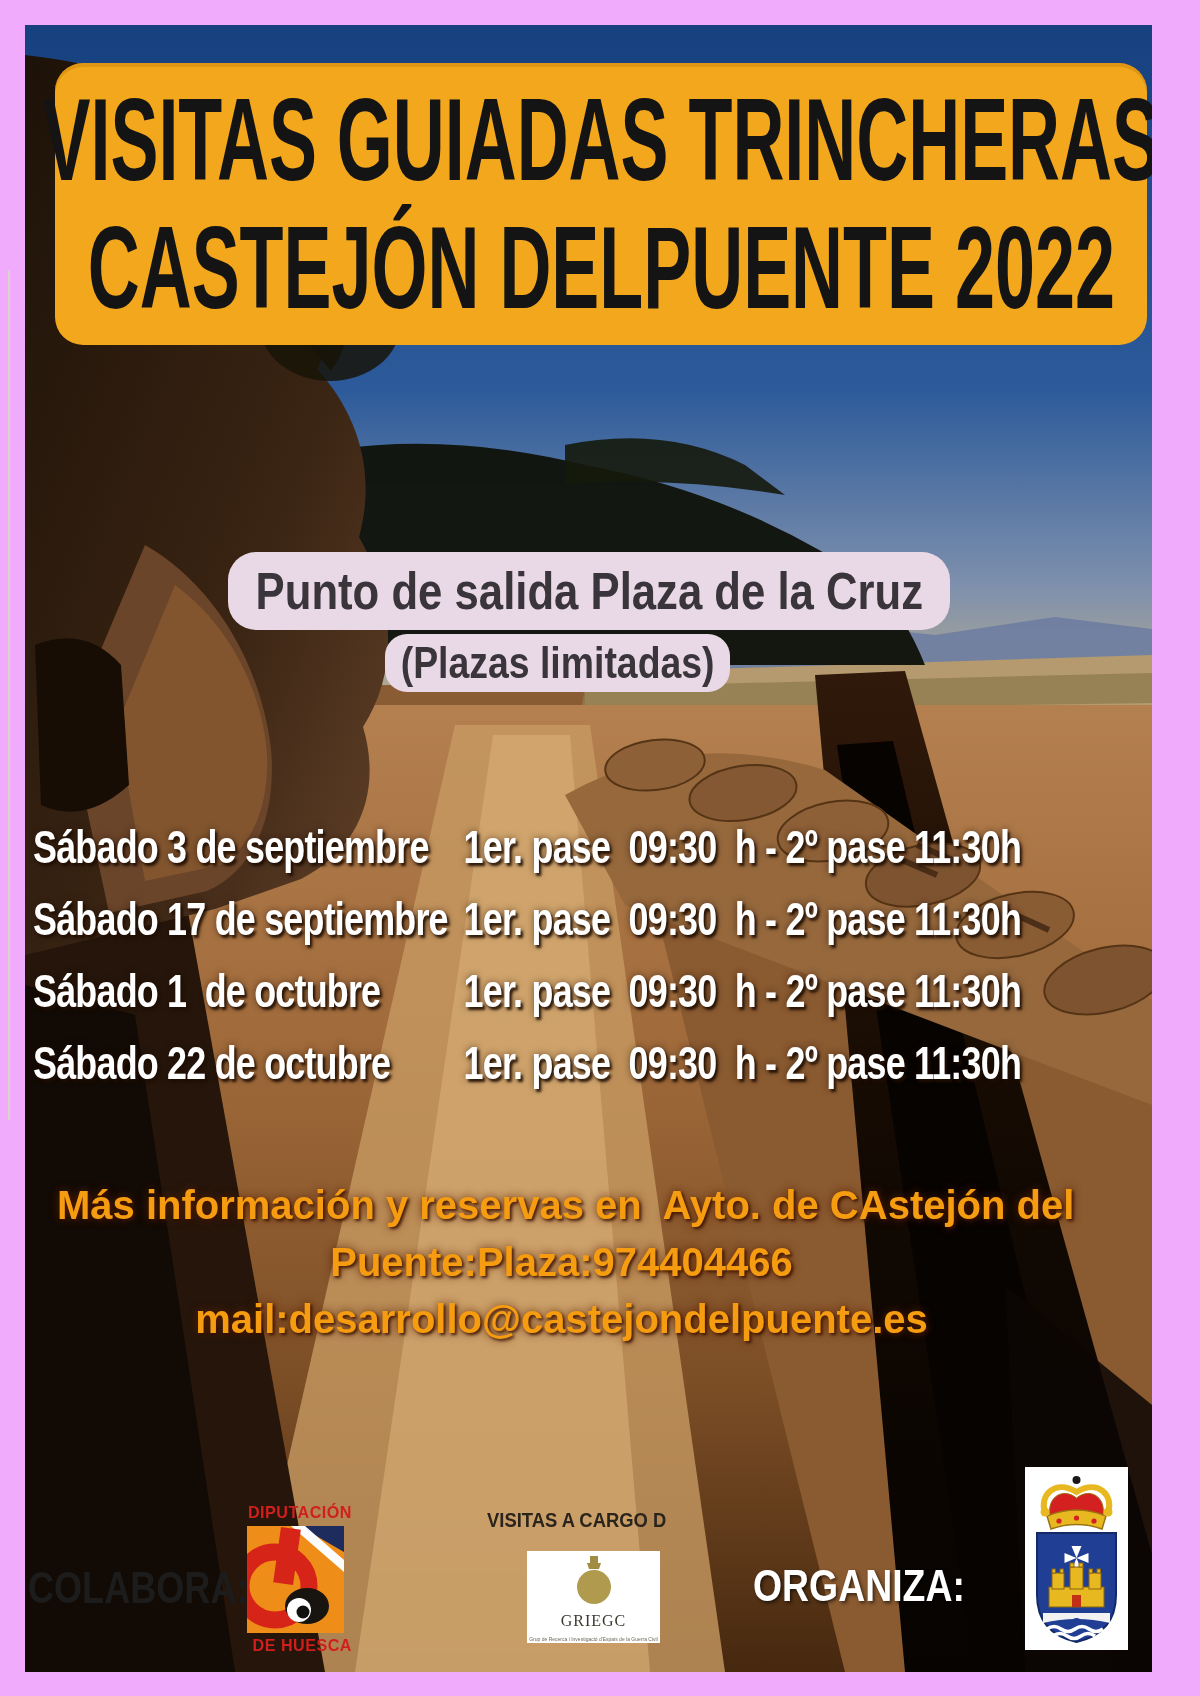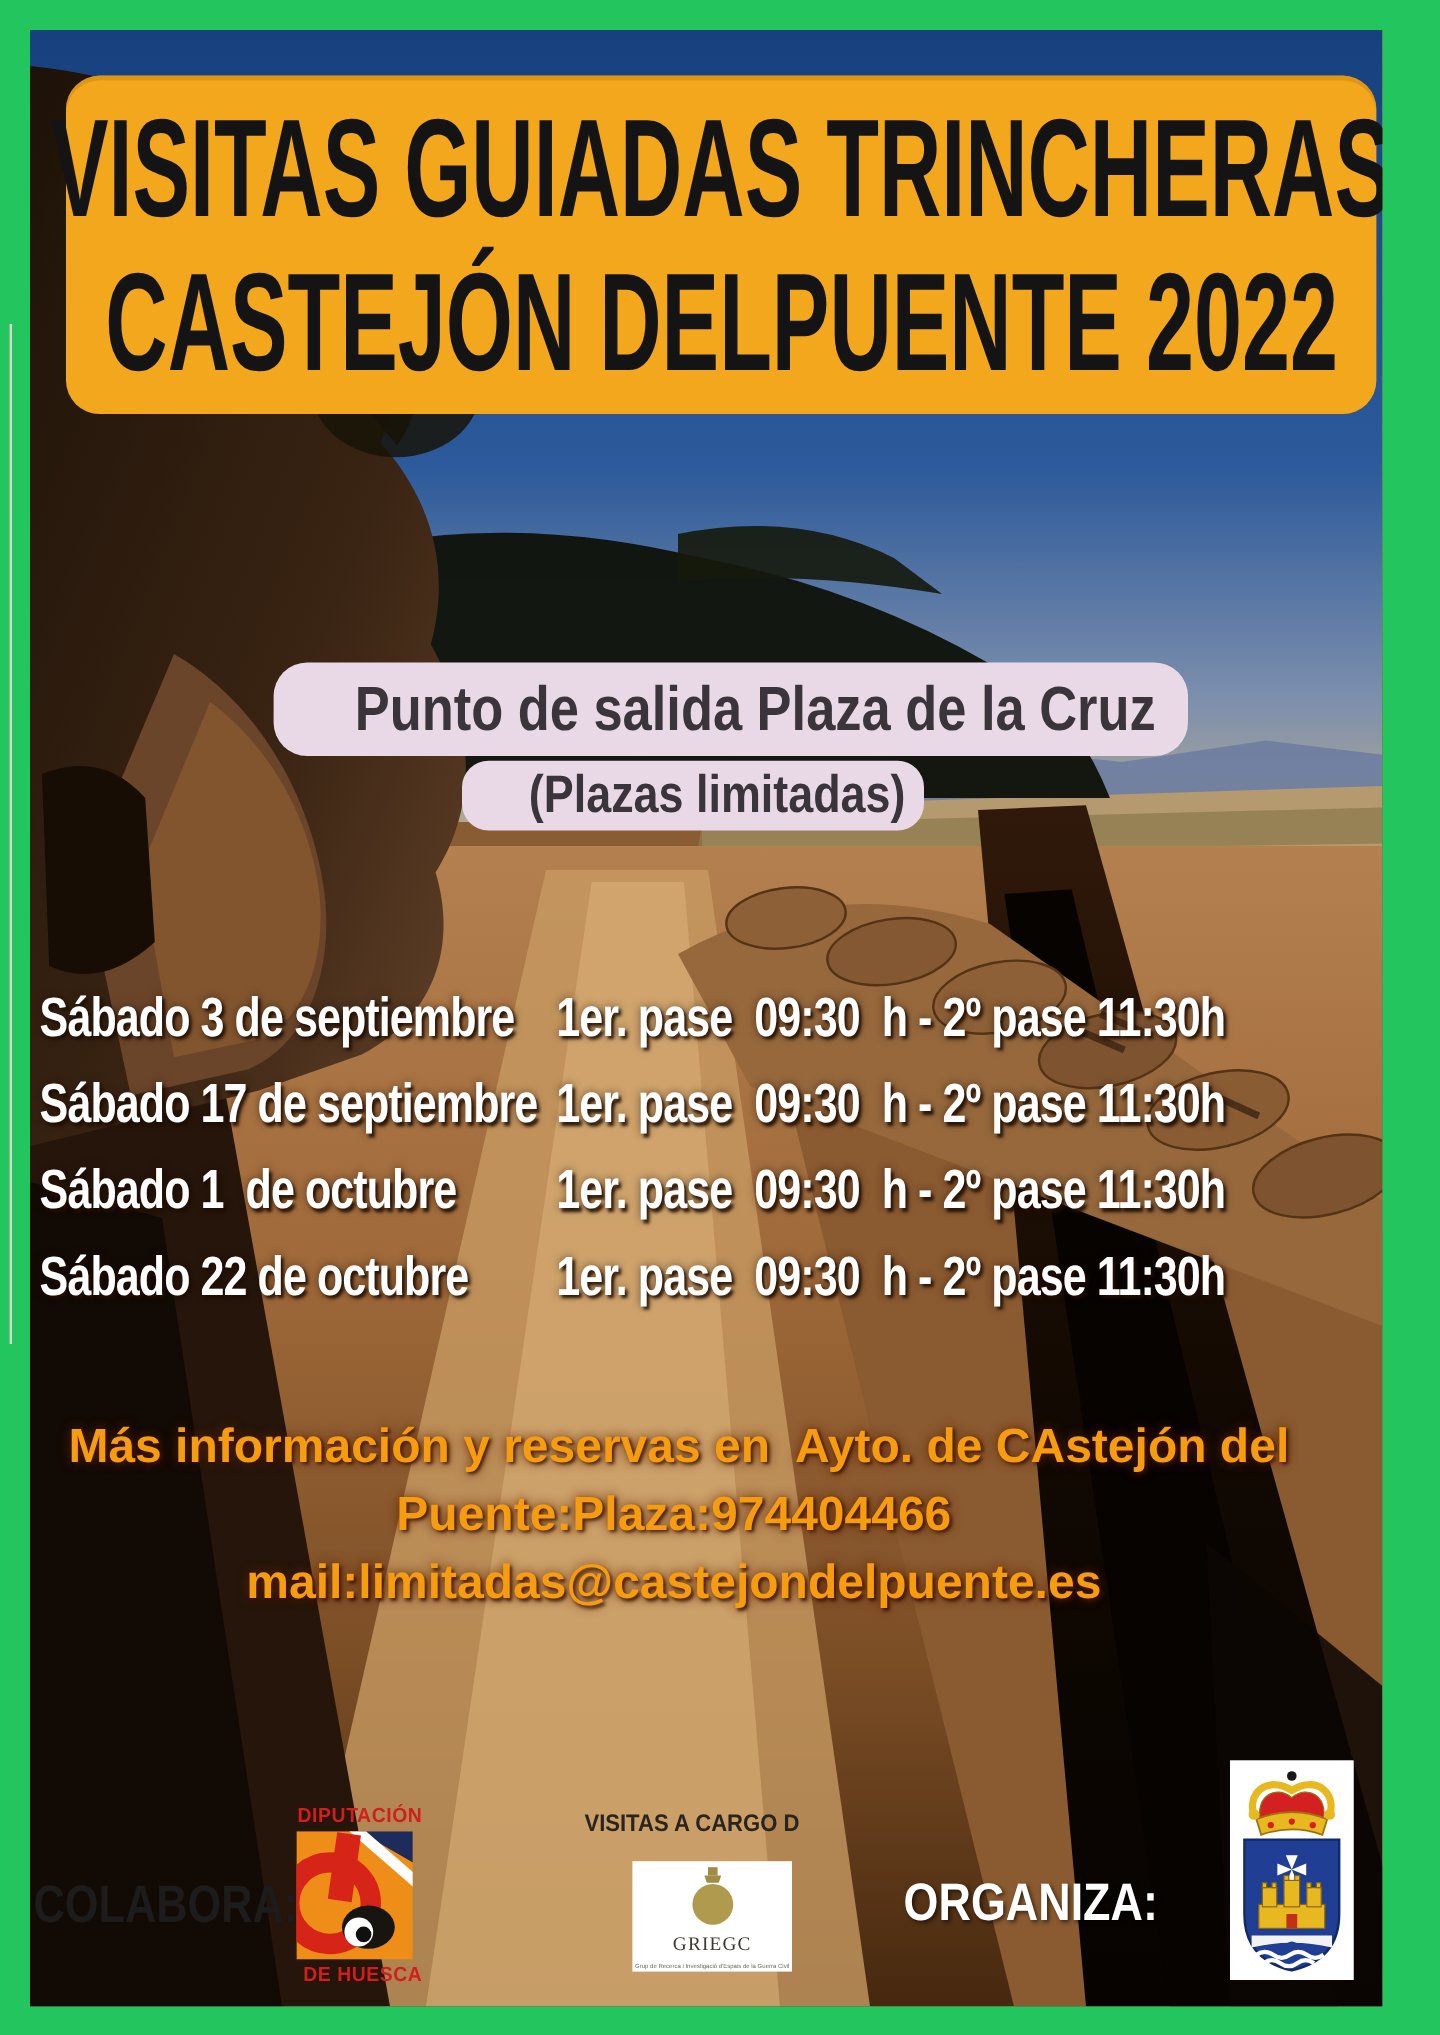--- a/index.html
+++ b/index.html
@@ -1,35 +1,35 @@
 <!DOCTYPE html>
 <html><head>
 <meta charset="utf-8">
 <style>
   html,body{margin:0;padding:0;background:#ffffff;width:1200px;height:1696px;
     font-family:"Liberation Sans",sans-serif;position:relative;overflow:hidden;}
-  .page{position:absolute;inset:0;background:#22c55e;}
+  .page{position:absolute;inset:0;background:#f0abfc;}
   .scan-line{position:absolute;left:8px;top:270px;width:2px;height:850px;background:#d9d3c9;}
   .photo{position:absolute;left:25px;top:25px;width:1127px;height:1647px;overflow:hidden;background:#8a5c34;}
   .art{position:absolute;left:0;top:0;width:100%;height:100%;display:block;}
 
   
   .banner{position:absolute;left:30px;top:38px;width:1092px;height:282px;background:#f3a71d;
     border-radius:28px;display:flex;flex-direction:column;align-items:center;justify-content:center;
     box-shadow:inset 0 4px 0 rgba(190,120,10,.35);}
   .title-line{font-size:116px;font-weight:700;color:#141414;line-height:128px;letter-spacing:0px;
     transform:scaleX(0.62);transform-origin:center center;white-space:nowrap;}
 
   
   .free-strip{position:absolute;left:228px;top:327px;width:652px;height:52px;background:#fadbe6;
     border-radius:16px;display:flex;align-items:center;justify-content:center;}
   .free-strip .txt{font-size:42px;font-weight:700;color:#e42a2c;transform:scaleX(0.67);white-space:nowrap;}
 
   
-  .pill{position:absolute;background:#e9d9e6;display:flex;align-items:center;justify-content:center;padding-left:40px;}
+  .pill{position:absolute;background:#e9d9e6;display:flex;align-items:center;justify-content:center;}
   .pill-meeting{left:203px;top:527px;width:722px;height:78px;border-radius:28px;}
   .pill-meeting .txt{font-size:52px;font-weight:700;color:#39353a;transform:scaleX(0.84);white-space:nowrap;}
   .pill-capacity{left:360px;top:609px;width:345px;height:58px;border-radius:22px;}
   .pill-capacity .txt{font-size:44px;font-weight:700;color:#39353a;transform:scaleX(0.85);white-space:nowrap;}
 
   
   .schedule{position:absolute;left:8px;top:786px;width:1110px;}
   .sched-row{height:72px;display:flex;align-items:center;}
   .sr-inner{display:flex;width:1420px;transform:scaleX(0.78);transform-origin:left center;align-items:baseline;}
   .sr-date,.sr-times{font-size:46px;font-weight:700;color:#ffffff;white-space:pre;letter-spacing:-1px;
@@ -171,21 +171,21 @@
         <span class="sr-inner">
           <span class="sr-date">Sábado 22 de octubre</span>
           <span class="sr-times">1er. pase  09:30  h - 2º pase 11:30h</span>
         </span>
       </div>
     </div>
 
     <div class="info">
       <div class="info-line"><span class="txt">Más información y reservas en  Ayto. de CAstejón del</span></div>
       <div class="info-line"><span class="txt">Puente:Plaza:974404466</span></div>
-      <div class="info-line"><span class="txt">mail:limitadas@castejondelpuente.es</span></div>
+      <div class="info-line"><span class="txt">mail:desarrollo@castejondelpuente.es</span></div>
     </div>
 
     <div class="colabora">COLABORA:</div>
 
     <div class="dip">
       <div class="dip-top">DIPUTACIÓN</div>
       <svg class="dip-icon" viewBox="0 0 97 107">
         <rect width="97" height="107" fill="#ee8d17"></rect>
         <path d="M52,0 L97,0 L97,26 Z" fill="#1d2c5c"></path>
         <path d="M44,0 L58,0 L97,34 L97,46 Z" fill="#fdfdfd"></path>

